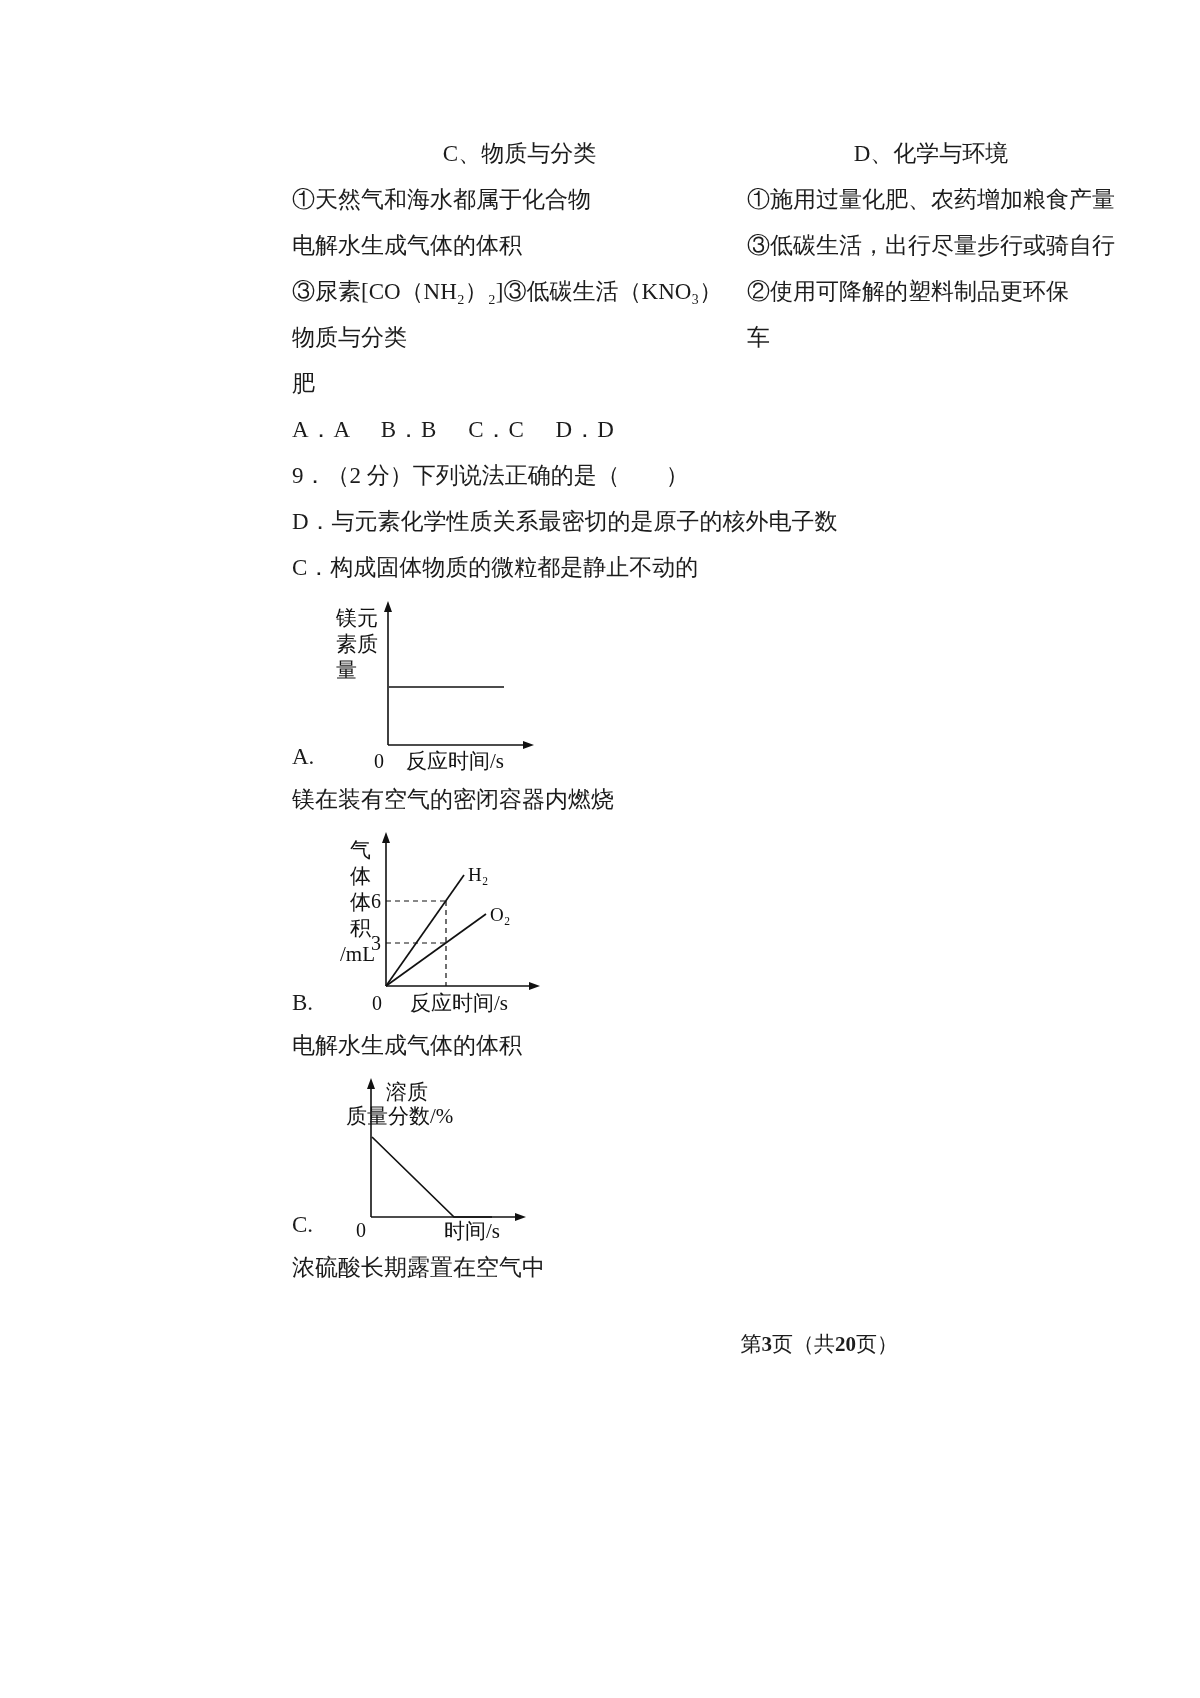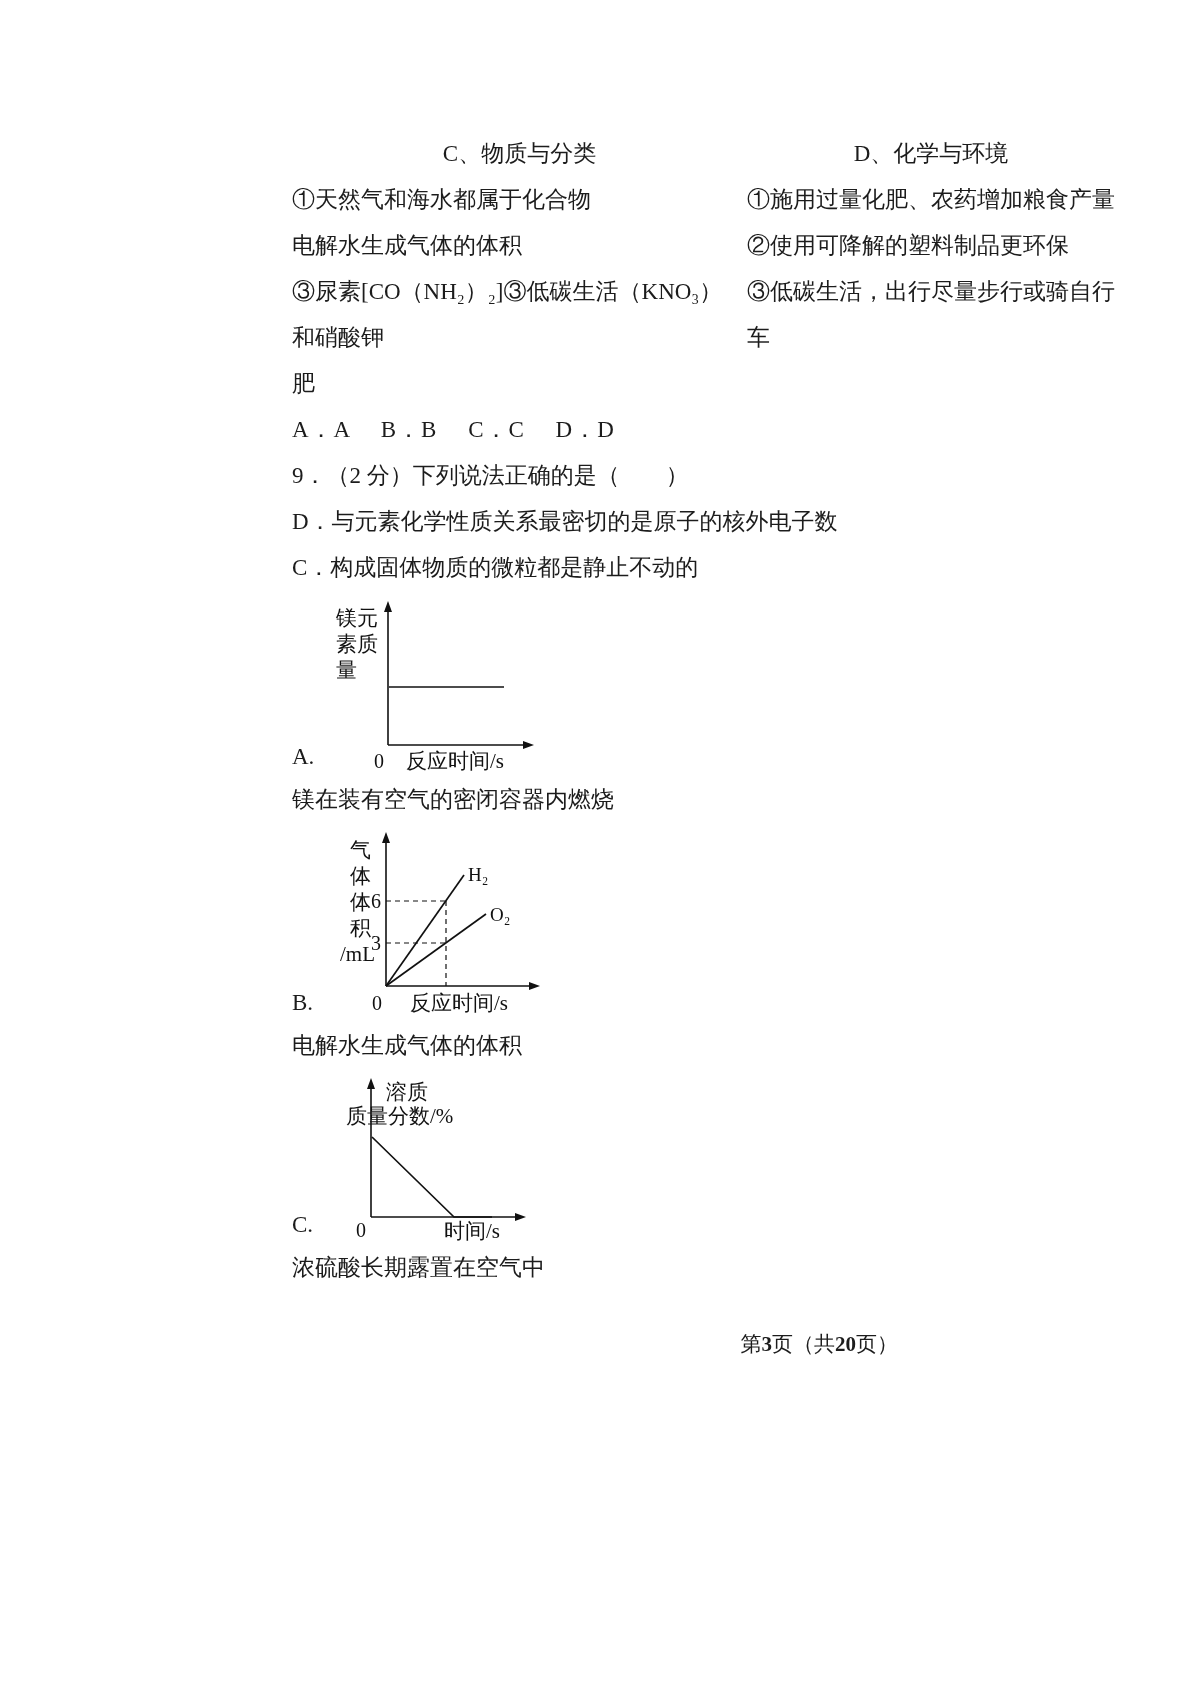--- a/index.html
+++ b/index.html
@@ -46,28 +46,28 @@
 <body>
 
 <div class="page">
 
   <div class="two-col">
     <div class="col col-c">
       <div class="col-header">C、物质与分类</div>
       <div class="line">①天然气和海水都属于化合物</div>
       <div class="line">电解水生成气体的体积</div>
       <div class="line">③尿素[CO（NH₂）₂]③低碳生活（KNO₃）</div>
-      <div class="line">和硝酸钾</div>
+      <div class="line">物质与分类</div>
       <div class="line">肥</div>
     </div>
     <div class="col col-d">
       <div class="col-header">D、化学与环境</div>
       <div class="line">①施用过量化肥、农药增加粮食产量</div>
+      <div class="line">③低碳生活，出行尽量步行或骑自行</div>
       <div class="line">②使用可降解的塑料制品更环保</div>
-      <div class="line">③低碳生活，出行尽量步行或骑自行</div>
       <div class="line">车</div>
     </div>
   </div>
 
   <div class="line answer-line">A．A　 B．B　 C．C　 D．D</div>
 
   <div class="line">9．（2 分）下列说法正确的是（　　）</div>
   <div class="line">D．与元素化学性质关系最密切的是原子的核外电子数</div>
   <div class="line">C．构成固体物质的微粒都是静止不动的</div>
 

